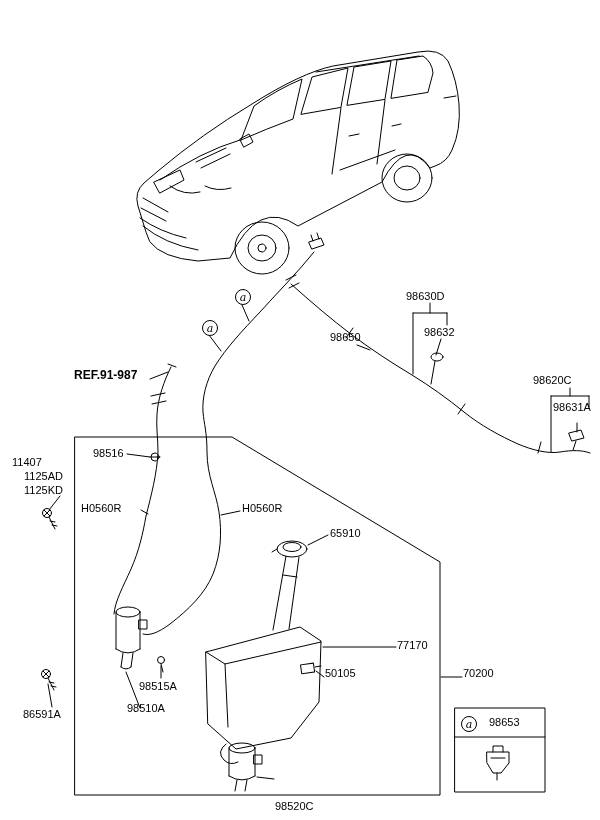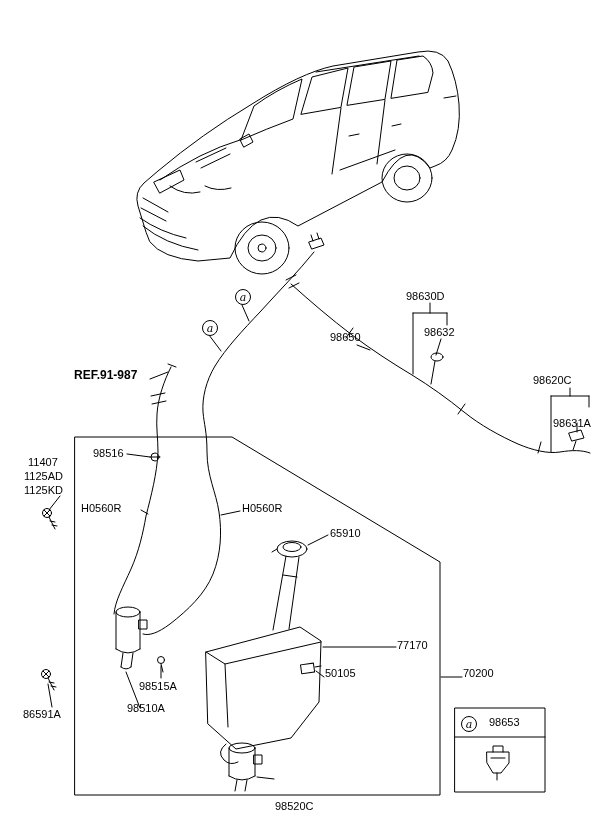--- a/index.html
+++ b/index.html
@@ -185,23 +185,23 @@
         <path d="M209,335 L221,351"></path>
       </g>
     </g>
   </svg>
 
   <div class="lbl ref" style="left:74px;top:369px">REF.91-987</div>
   <div class="lbl" style="left:406px;top:290px">98630D</div>
   <div class="lbl" style="left:424px;top:326px">98632</div>
   <div class="lbl" style="left:330px;top:331px">98650</div>
   <div class="lbl" style="left:533px;top:374px">98620C</div>
-  <div class="lbl" style="left:553px;top:417px">98631A</div>
+  <div class="lbl" style="left:553px;top:401px">98631A</div>
   <div class="lbl" style="left:93px;top:447px">98516</div>
-  <div class="lbl" style="left:28px;top:456px">11407</div>
+  <div class="lbl" style="left:12px;top:456px">11407</div>
   <div class="lbl" style="left:24px;top:470px">1125AD</div>
   <div class="lbl" style="left:24px;top:484px">1125KD</div>
   <div class="lbl" style="left:81px;top:502px">H0560R</div>
   <div class="lbl" style="left:242px;top:502px">H0560R</div>
   <div class="lbl" style="left:330px;top:527px">65910</div>
   <div class="lbl" style="left:397px;top:639px">77170</div>
   <div class="lbl" style="left:325px;top:667px">50105</div>
   <div class="lbl" style="left:463px;top:667px">70200</div>
   <div class="lbl" style="left:139px;top:680px">98515A</div>
   <div class="lbl" style="left:23px;top:708px">86591A</div>

